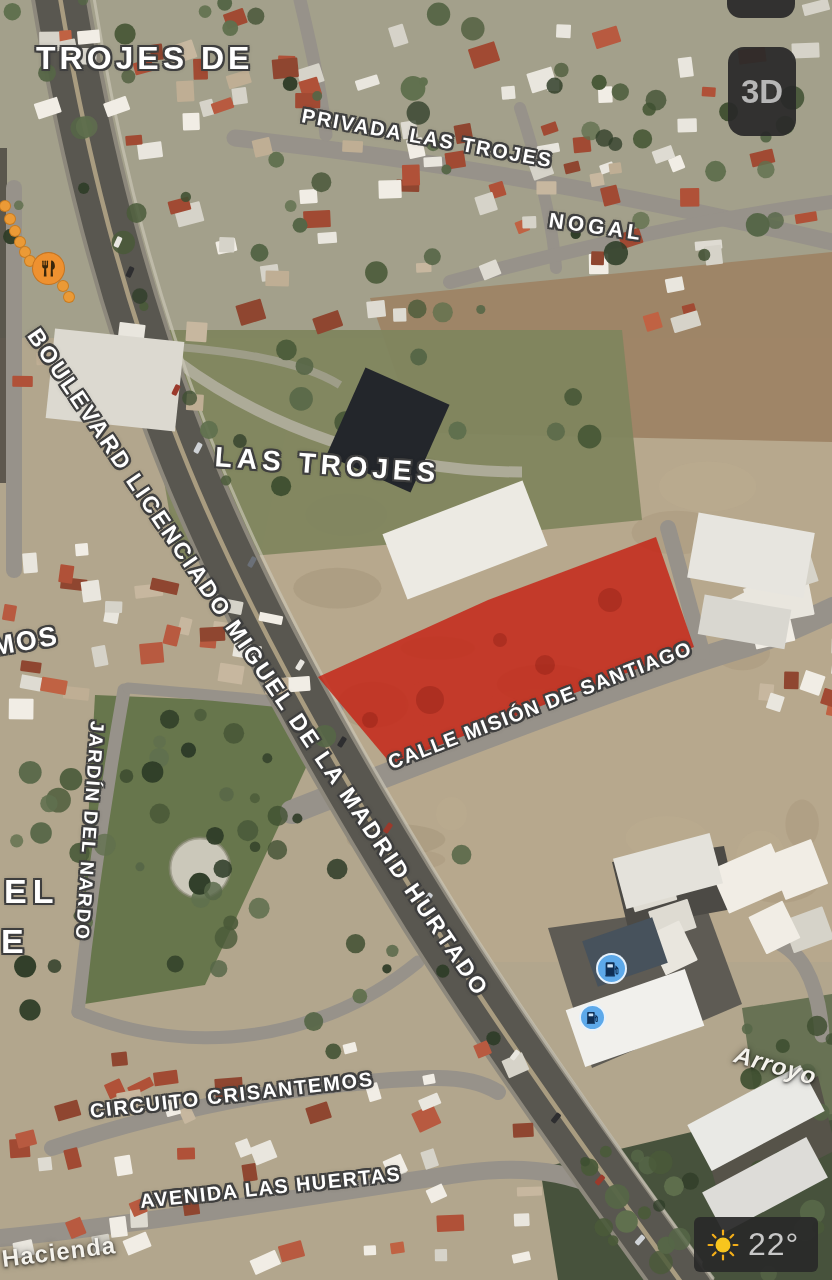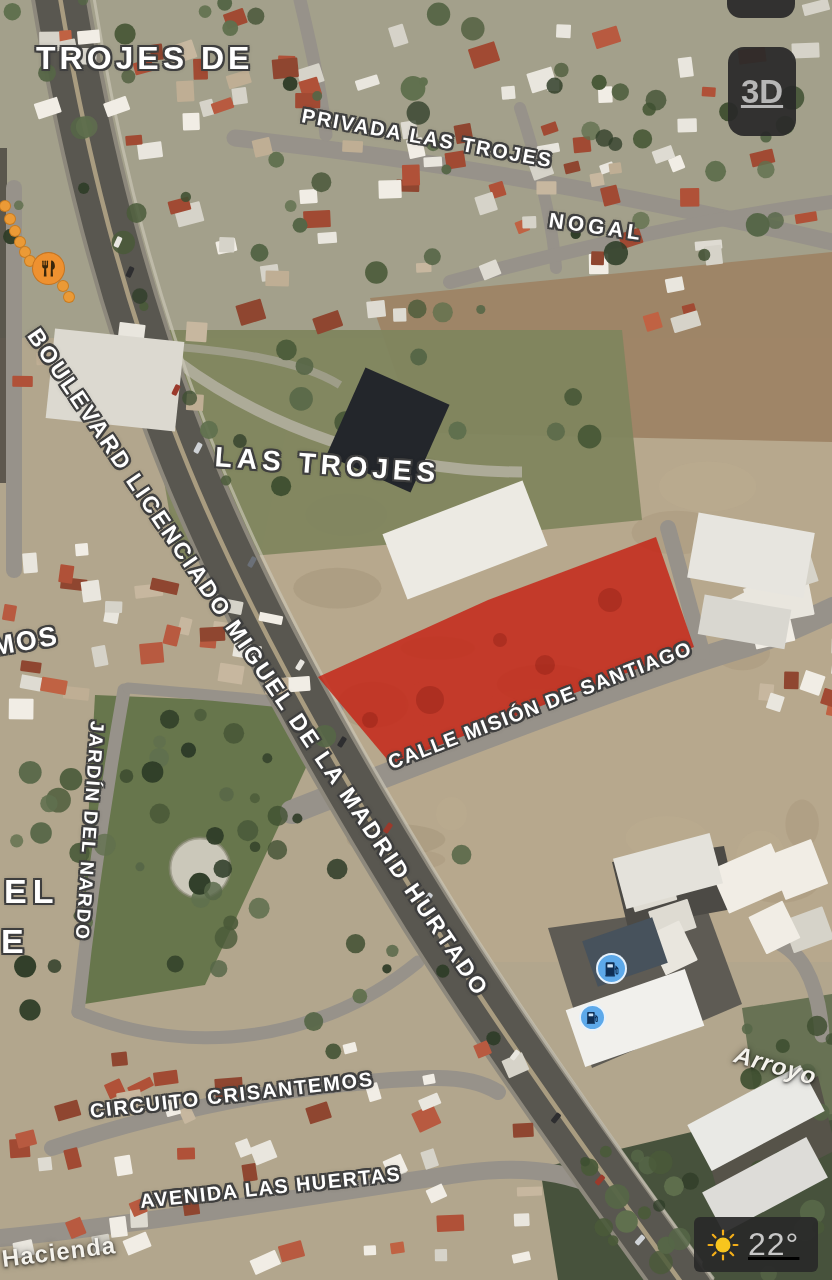--- a/index.html
+++ b/index.html
@@ -17,21 +17,21 @@
        2px -2px 0 rgba(62,62,62,.95),-2px  0   0 rgba(62,62,62,.95),
        2px  0   0 rgba(62,62,62,.95),-2px  2px 0 rgba(62,62,62,.95),
        0    2px 0 rgba(62,62,62,.95), 2px  2px 0 rgba(62,62,62,.95),
        0 0 5px rgba(0,0,0,.35);
   }
   .soft{
     font-weight:600;color:#f4f2ec;letter-spacing:1px;
     text-shadow:0 1px 3px rgba(0,0,0,.8),0 0 7px rgba(0,0,0,.45);
   }
   
-  .ctl{position:absolute;z-index:20;background:rgba(41,41,41,.93);border-radius:16px;text-decoration:underline;}
+  .ctl{position:absolute;z-index:20;background:rgba(41,41,41,.93);border-radius:16px;}
   #btn-partial{left:727px;top:-28px;width:68px;height:46px;border-radius:14px;}
   #btn-3d{
     left:728px;top:47px;width:68px;height:89px;display:flex;align-items:center;
     justify-content:center;color:#b6b6b6;font-size:33px;font-weight:600;cursor:pointer;
   }
   #weather-chip{
     left:694px;top:1217px;width:124px;height:55px;border-radius:6px;
     display:flex;align-items:center;gap:7px;padding-left:11px;box-sizing:border-box;cursor:pointer;
   }
   #weather-temp{color:#c8c8c8;font-size:32px;font-weight:400;letter-spacing:1px;}

